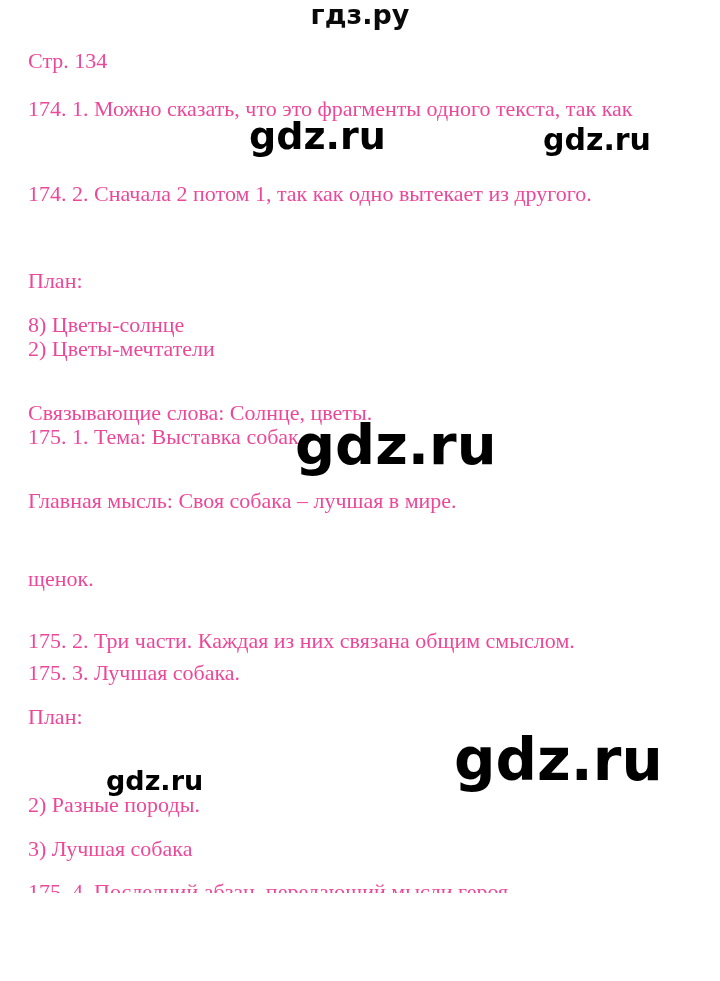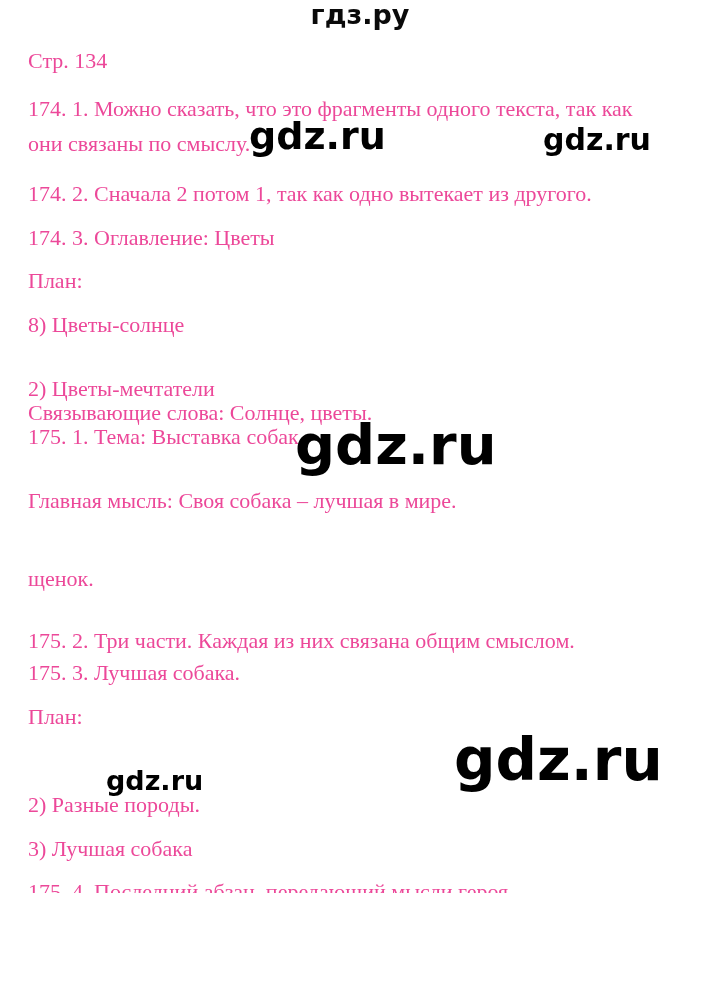--- a/index.html
+++ b/index.html
@@ -59,26 +59,24 @@
 </style>
 </head>
 <body>
 
 <div class="page">
 
   <div class="site-logo">гдз.ру</div>
 
   <div class="doc-line" style="top:48px">Стр. 134</div>
   <div class="doc-line" style="top:96px">174. 1. Можно сказать, что это фрагменты одного текста, так как</div>
-  <div class="doc-line" style="top:131px">они связаны по смыслу.</div>
   <div class="doc-line" style="top:181px">174. 2. Сначала 2 потом 1, так как одно вытекает из другого.</div>
-  <div class="doc-line" style="top:225px">174. 3. Оглавление: Цветы</div>
   <div class="doc-line" style="top:268px">План:</div>
   <div class="doc-line" style="top:312px">8) Цветы-солнце</div>
-  <div class="doc-line" style="top:376px">2) Цветы-мечтатели</div>
+  <div class="doc-line" style="top:336px">2) Цветы-мечтатели</div>
   <div class="doc-line" style="top:400px">Связывающие слова: Солнце, цветы.</div>
   <div class="doc-line" style="top:424px">175. 1. Тема: Выставка собак</div>
   <div class="doc-line" style="top:488px">Главная мысль: Своя собака – лучшая в мире.</div>
   <div class="doc-line" style="top:566px">щенок.</div>
   <div class="doc-line" style="top:628px">175. 2. Три части. Каждая из них связана общим смыслом.</div>
   <div class="doc-line" style="top:660px">175. 3. Лучшая собака.</div>
   <div class="doc-line" style="top:704px">План:</div>
   <div class="doc-line" style="top:792px">2) Разные породы.</div>
   <div class="doc-line" style="top:836px">3) Лучшая собака</div>
   <div class="doc-line" style="top:879px">175. 4. Последний абзац, передающий мысли героя.</div>

